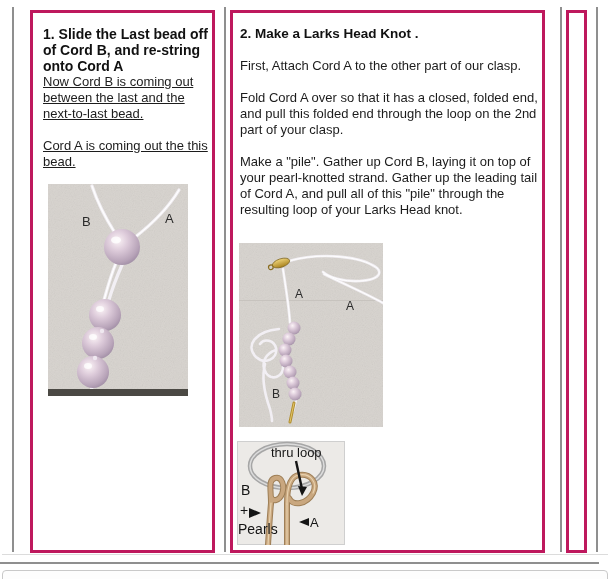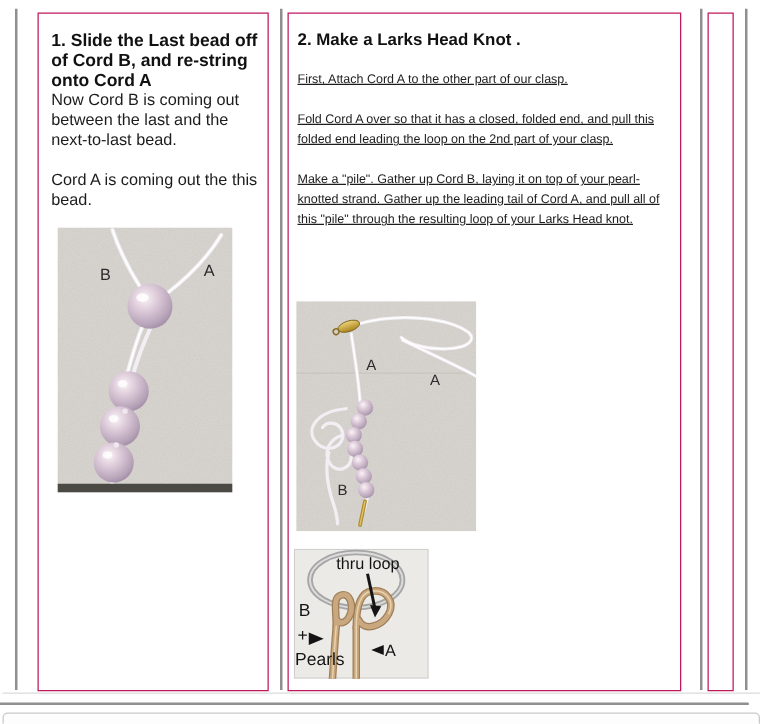--- a/index.html
+++ b/index.html
@@ -10,29 +10,29 @@
   }
   .vline{position:absolute;top:7px;width:2px;height:545px;background:#8f8f8f;}
   .hline-light{position:absolute;top:554px;left:2px;width:606px;height:1px;background:#dcdcdc;}
   .hline-dark{position:absolute;top:562px;left:0;width:599px;height:2px;background:#8f8f8f;}
   .bottom-box{
     position:absolute;top:570px;left:2px;width:604px;height:30px;
     background:#fdfdfd;border:1px solid #c9c9c9;border-radius:4px;
   }
   .cell{
     position:absolute;top:10px;background:#ffffff;
-    border:1px solid #be185d;box-sizing:border-box;
+    border:3px solid #be185d;box-sizing:border-box;
   }
   #cell1{left:30px;width:185px;height:543px;padding:13px 0 0 10px;}
   #cell2{left:230px;width:315px;height:543px;padding:13px 0 6px 7px;}
   #cell3{left:566px;width:21px;height:543px;}
   .h1s{font-size:14px;font-weight:bold;line-height:16px;width:174px;margin:0;color:#111;}
   .h2s{font-size:13.5px;font-weight:bold;line-height:16px;width:300px;margin:0 0 16px 0;color:#111;}
-  .t1{font-size:13px;line-height:16px;width:174px;margin:0;}
-  .t2{font-size:10px;line-height:16px;width:300px;margin:0 0 16px 0;text-decoration:underline;}
+  .t1{font-size:13px;line-height:16px;width:174px;margin:0;text-decoration:underline;}
+  .t2{font-size:13px;line-height:16px;width:300px;margin:0 0 16px 0;}
   .photo{position:absolute;line-height:0;}
   #photo-step1{left:15px;top:171px;}
   #photo-step2{left:6px;top:230px;}
   #diagram-step2{left:4px;top:428px;text-align:center;}
   svg text{font-family:"Liberation Sans",sans-serif;}
 </style>
 </head>
 <body>
 
 <div class="vline" style="left:12px"></div>
@@ -94,21 +94,21 @@
       <text x="34" y="42" font-size="13" fill="#2b2b2b">B</text>
       <text x="117" y="39" font-size="13" fill="#2b2b2b">A</text>
       <rect x="0" y="205" width="140" height="7" fill="#4b4944"></rect>
     </svg>
   </div>
 </div>
 
 <div class="cell" id="cell2">
   <div class="h2s">2. Make a Larks Head Knot .</div>
   <p class="t2">First, Attach Cord A to the other part of our clasp.</p>
-  <p class="t2">Fold Cord A over so that it has a closed, folded end, and pull this folded end leading the loop on the 2nd part of your clasp.</p>
+  <p class="t2">Fold Cord A over so that it has a closed, folded end, and pull this folded end through the loop on the 2nd part of your clasp.</p>
   <p class="t2">Make a "pile". Gather up Cord B, laying it on top of your pearl-knotted strand. Gather up the leading tail of Cord A, and pull all of this "pile" through the resulting loop of your Larks Head knot.</p>
 
   <div class="photo" id="photo-step2">
     <svg width="144" height="184" viewBox="0 0 144 184">
       <rect width="144" height="184" fill="#d7d3ce"></rect>
       <rect width="144" height="184" filter="url(#nz)" opacity="0.16"></rect>
       <rect x="0" y="57" width="144" height="1" fill="#c7c3be"></rect>
       <g fill="none" stroke="#f2eff4" stroke-width="2.6" stroke-linecap="round">
         <path d="M50,18 C82,9 122,13 138,25 C144,31 138,37 121,38 C103,39 90,34 84,29"></path>
         <path d="M85,31 C105,41 128,51 144,60"></path>

